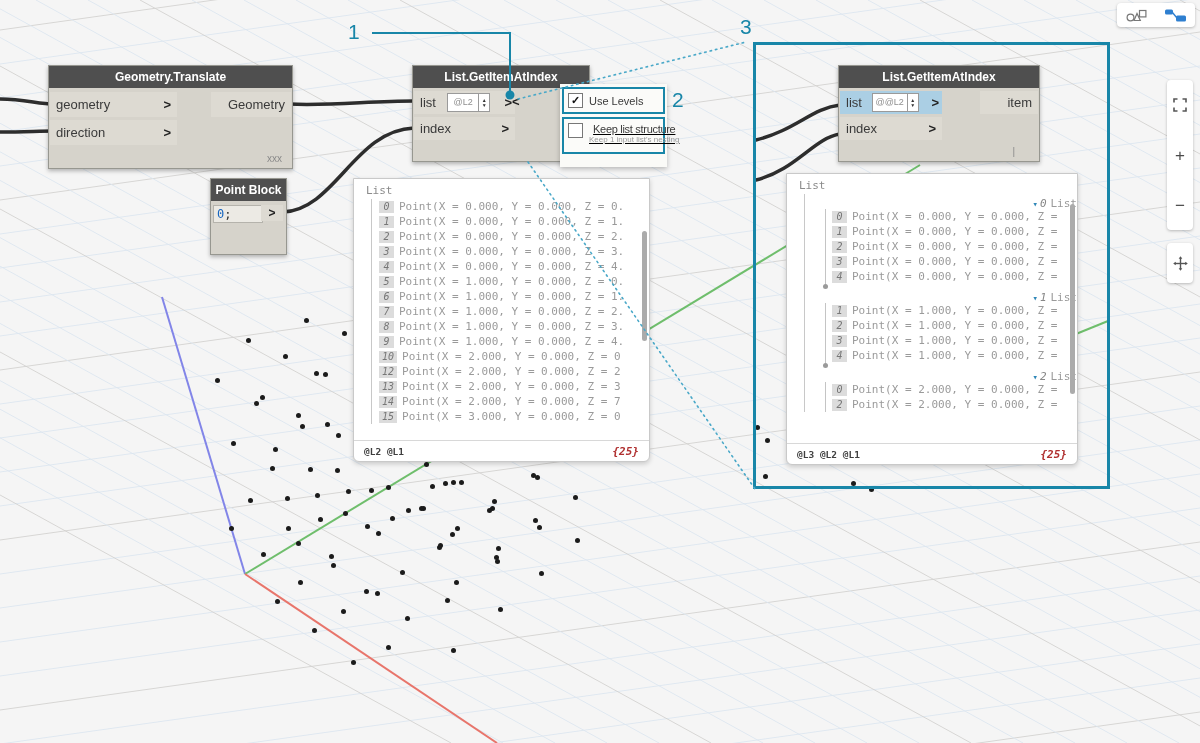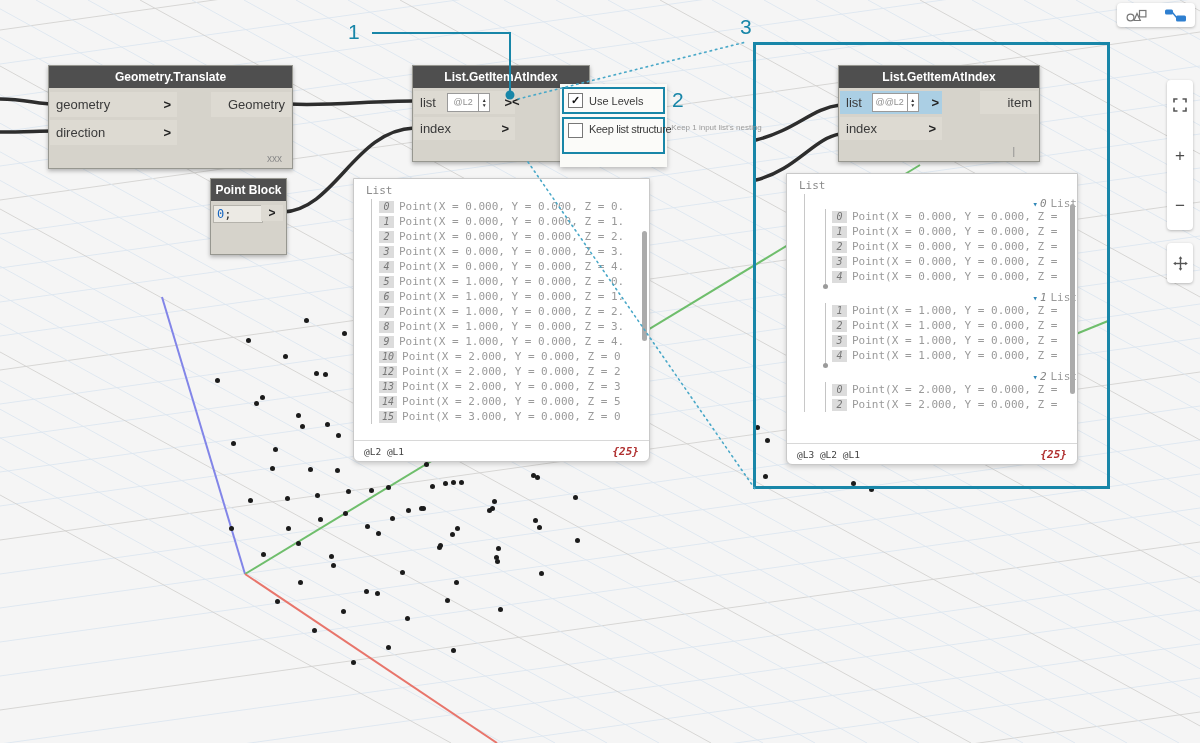--- a/index.html
+++ b/index.html
@@ -47,21 +47,21 @@
   .bubble{position:absolute;background:#fff;border:1px solid #C9C9C9;border-radius:0 0 6px 6px;
           box-shadow:0 2px 5px rgba(0,0,0,.18);z-index:11;font-family:"DejaVu Sans Mono",monospace;
           box-sizing:border-box;overflow:hidden;}
   .bub-head{font-size:11px;color:#8a8a8a;padding:5px 0 2px 12px;}
   .rows-wrap{margin-left:17px;border-left:1px solid #C8C8C8;padding-left:7px;}
   .prow{height:15px;line-height:15px;font-size:11px;color:#9a9a9a;white-space:nowrap;overflow:hidden;}
   .badge{display:inline-block;background:#DCDCDC;color:#777;font-style:italic;font-size:10px;
          padding:0 3px;margin-right:5px;min-width:9px;text-align:center;line-height:12px;}
   .bub-foot{position:absolute;left:0;right:0;bottom:0;height:21px;border-top:1px solid #D8D8D8;
             display:flex;align-items:center;justify-content:space-between;padding:0 10px;box-sizing:border-box;}
-  .lvl-txt{font-size:9.5px;font-weight:normal;color:#3f3f3f;}
+  .lvl-txt{font-size:9.5px;font-weight:bold;color:#3f3f3f;}
   .cnt-txt{font-size:11px;font-weight:bold;font-style:italic;color:#B03030;}
   .grp-head{height:15px;line-height:19px;font-size:11px;color:#9a9a9a;white-space:nowrap;text-align:right;}
   .grp-head .arr{color:#2F87B8;font-size:9px;margin-right:2px;}
   .grp-head .gidx{font-style:italic;color:#888;margin-right:4px;}
   .grows{margin-left:13px;border-left:1px solid #C4C4C4;padding-left:6px;position:relative;}
   .grows.dotted:after{content:"";position:absolute;left:-3px;bottom:-5px;width:5px;height:5px;
                       border-radius:50%;background:#9a9a9a;}
   .scroll-thumb{position:absolute;width:5px;border-radius:3px;background:#ABABAB;z-index:12;}
 
   
@@ -304,21 +304,21 @@
     </div>
   </div>
 
   <div class="popup" style="left:560px;top:84px;width:107px;">
     <div class="tealbox" style="height:27px;">
       <span class="cbox">✓</span>
       <span class="lbl">Use Levels</span>
     </div>
     <div class="tealbox" style="height:37px;align-items:flex-start;padding-top:4px;">
       <span class="cbox"></span>
-      <span style="display:flex;flex-direction:row;">
+      <span style="display:flex;flex-direction:column;text-decoration:underline;">
         <span class="lbl" style="letter-spacing:-0.3px;">Keep list structure</span>
         <span class="hint">Keep 1 input list's nesting</span>
       </span>
     </div>
   </div>
 
   <div class="node" style="left:838px;top:65px;width:200px;height:95px;">
     <div class="node-header">List.GetItemAtIndex</div>
     <div class="prt hl-blue" style="left:1px;top:25px;width:102px;height:23px;padding-right:3px;">
       <span>list</span>
@@ -350,21 +350,21 @@
         <div class="prow"><span class="badge">3</span><span class="ptext">Point(X = 0.000, Y = 0.000, Z = 3.</span></div>
         <div class="prow"><span class="badge">4</span><span class="ptext">Point(X = 0.000, Y = 0.000, Z = 4.</span></div>
         <div class="prow"><span class="badge">5</span><span class="ptext">Point(X = 1.000, Y = 0.000, Z = 0.</span></div>
         <div class="prow"><span class="badge">6</span><span class="ptext">Point(X = 1.000, Y = 0.000, Z = 1.</span></div>
         <div class="prow"><span class="badge">7</span><span class="ptext">Point(X = 1.000, Y = 0.000, Z = 2.</span></div>
         <div class="prow"><span class="badge">8</span><span class="ptext">Point(X = 1.000, Y = 0.000, Z = 3.</span></div>
         <div class="prow"><span class="badge">9</span><span class="ptext">Point(X = 1.000, Y = 0.000, Z = 4.</span></div>
         <div class="prow"><span class="badge">10</span><span class="ptext">Point(X = 2.000, Y = 0.000, Z = 0</span></div>
         <div class="prow"><span class="badge">12</span><span class="ptext">Point(X = 2.000, Y = 0.000, Z = 2</span></div>
         <div class="prow"><span class="badge">13</span><span class="ptext">Point(X = 2.000, Y = 0.000, Z = 3</span></div>
-        <div class="prow"><span class="badge">14</span><span class="ptext">Point(X = 2.000, Y = 0.000, Z = 5</span></div>
+        <div class="prow"><span class="badge">14</span><span class="ptext">Point(X = 2.000, Y = 0.000, Z = 7</span></div>
         <div class="prow"><span class="badge">15</span><span class="ptext">Point(X = 3.000, Y = 0.000, Z = 0</span></div>
       </div>
     <div class="bub-foot">
       <span class="lvl-txt">@L2 @L1</span>
       <span class="cnt-txt">{25}</span>
     </div>
     <div class="scroll-thumb" style="right:2px;top:52px;height:110px;"></div>
   </div>
 
   <div class="bubble" style="left:786px;top:173px;width:292px;height:292px;">

